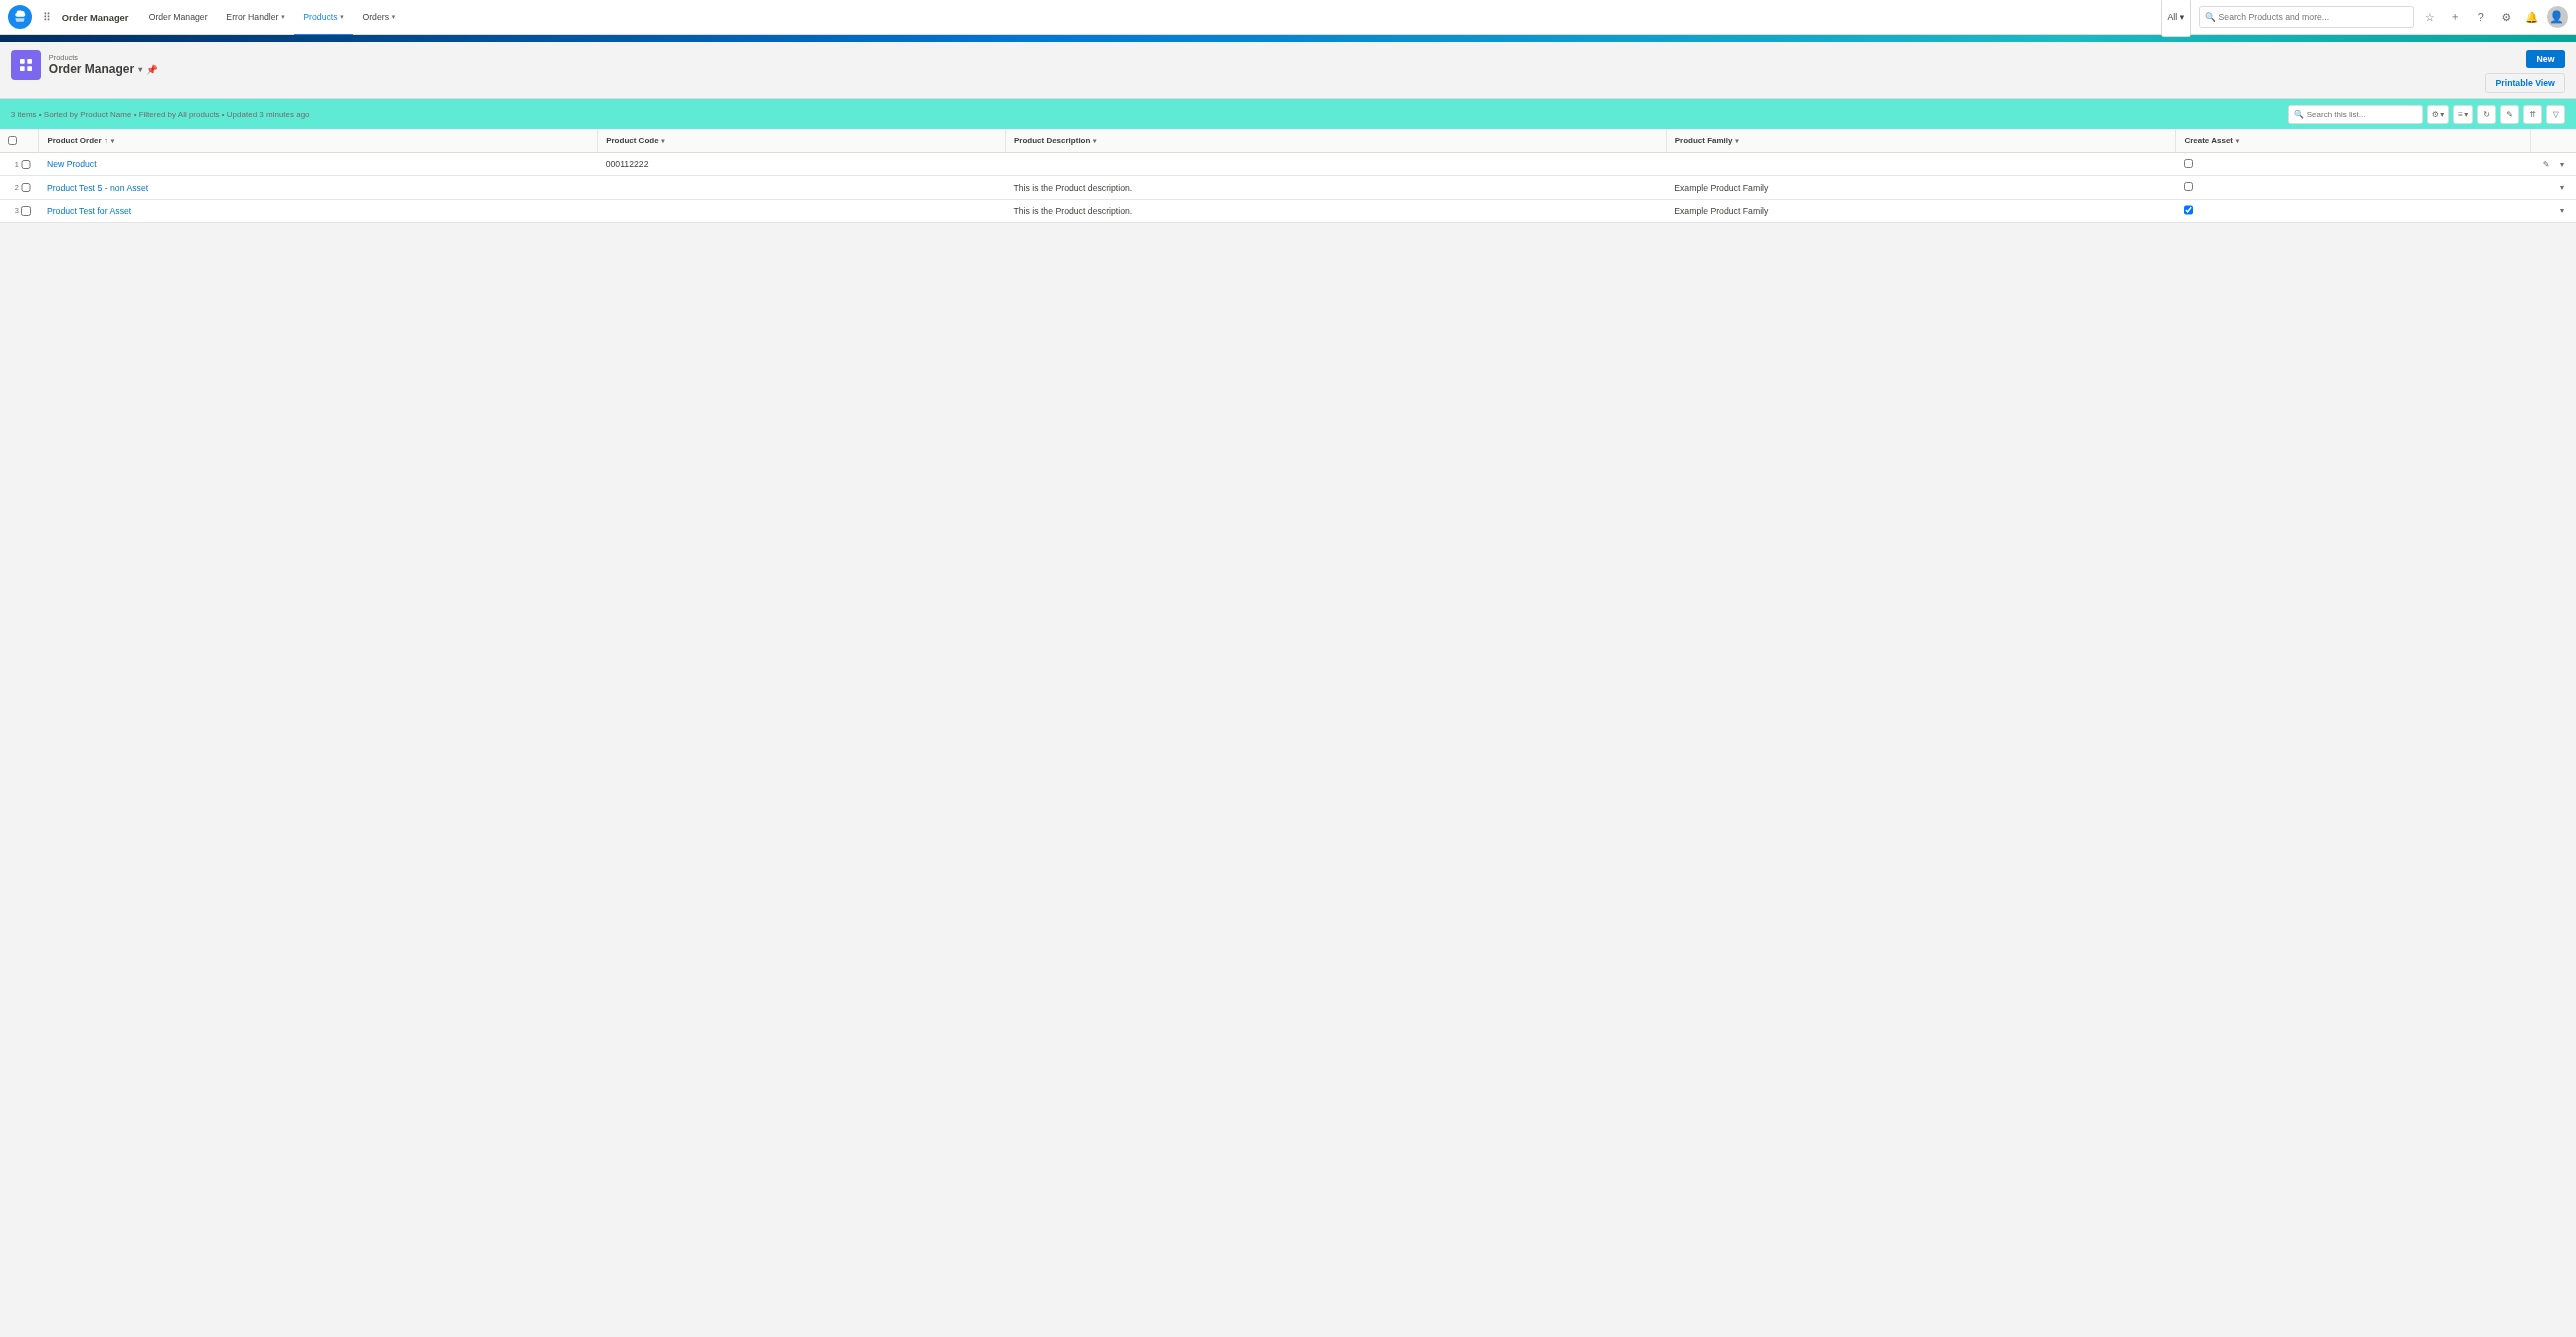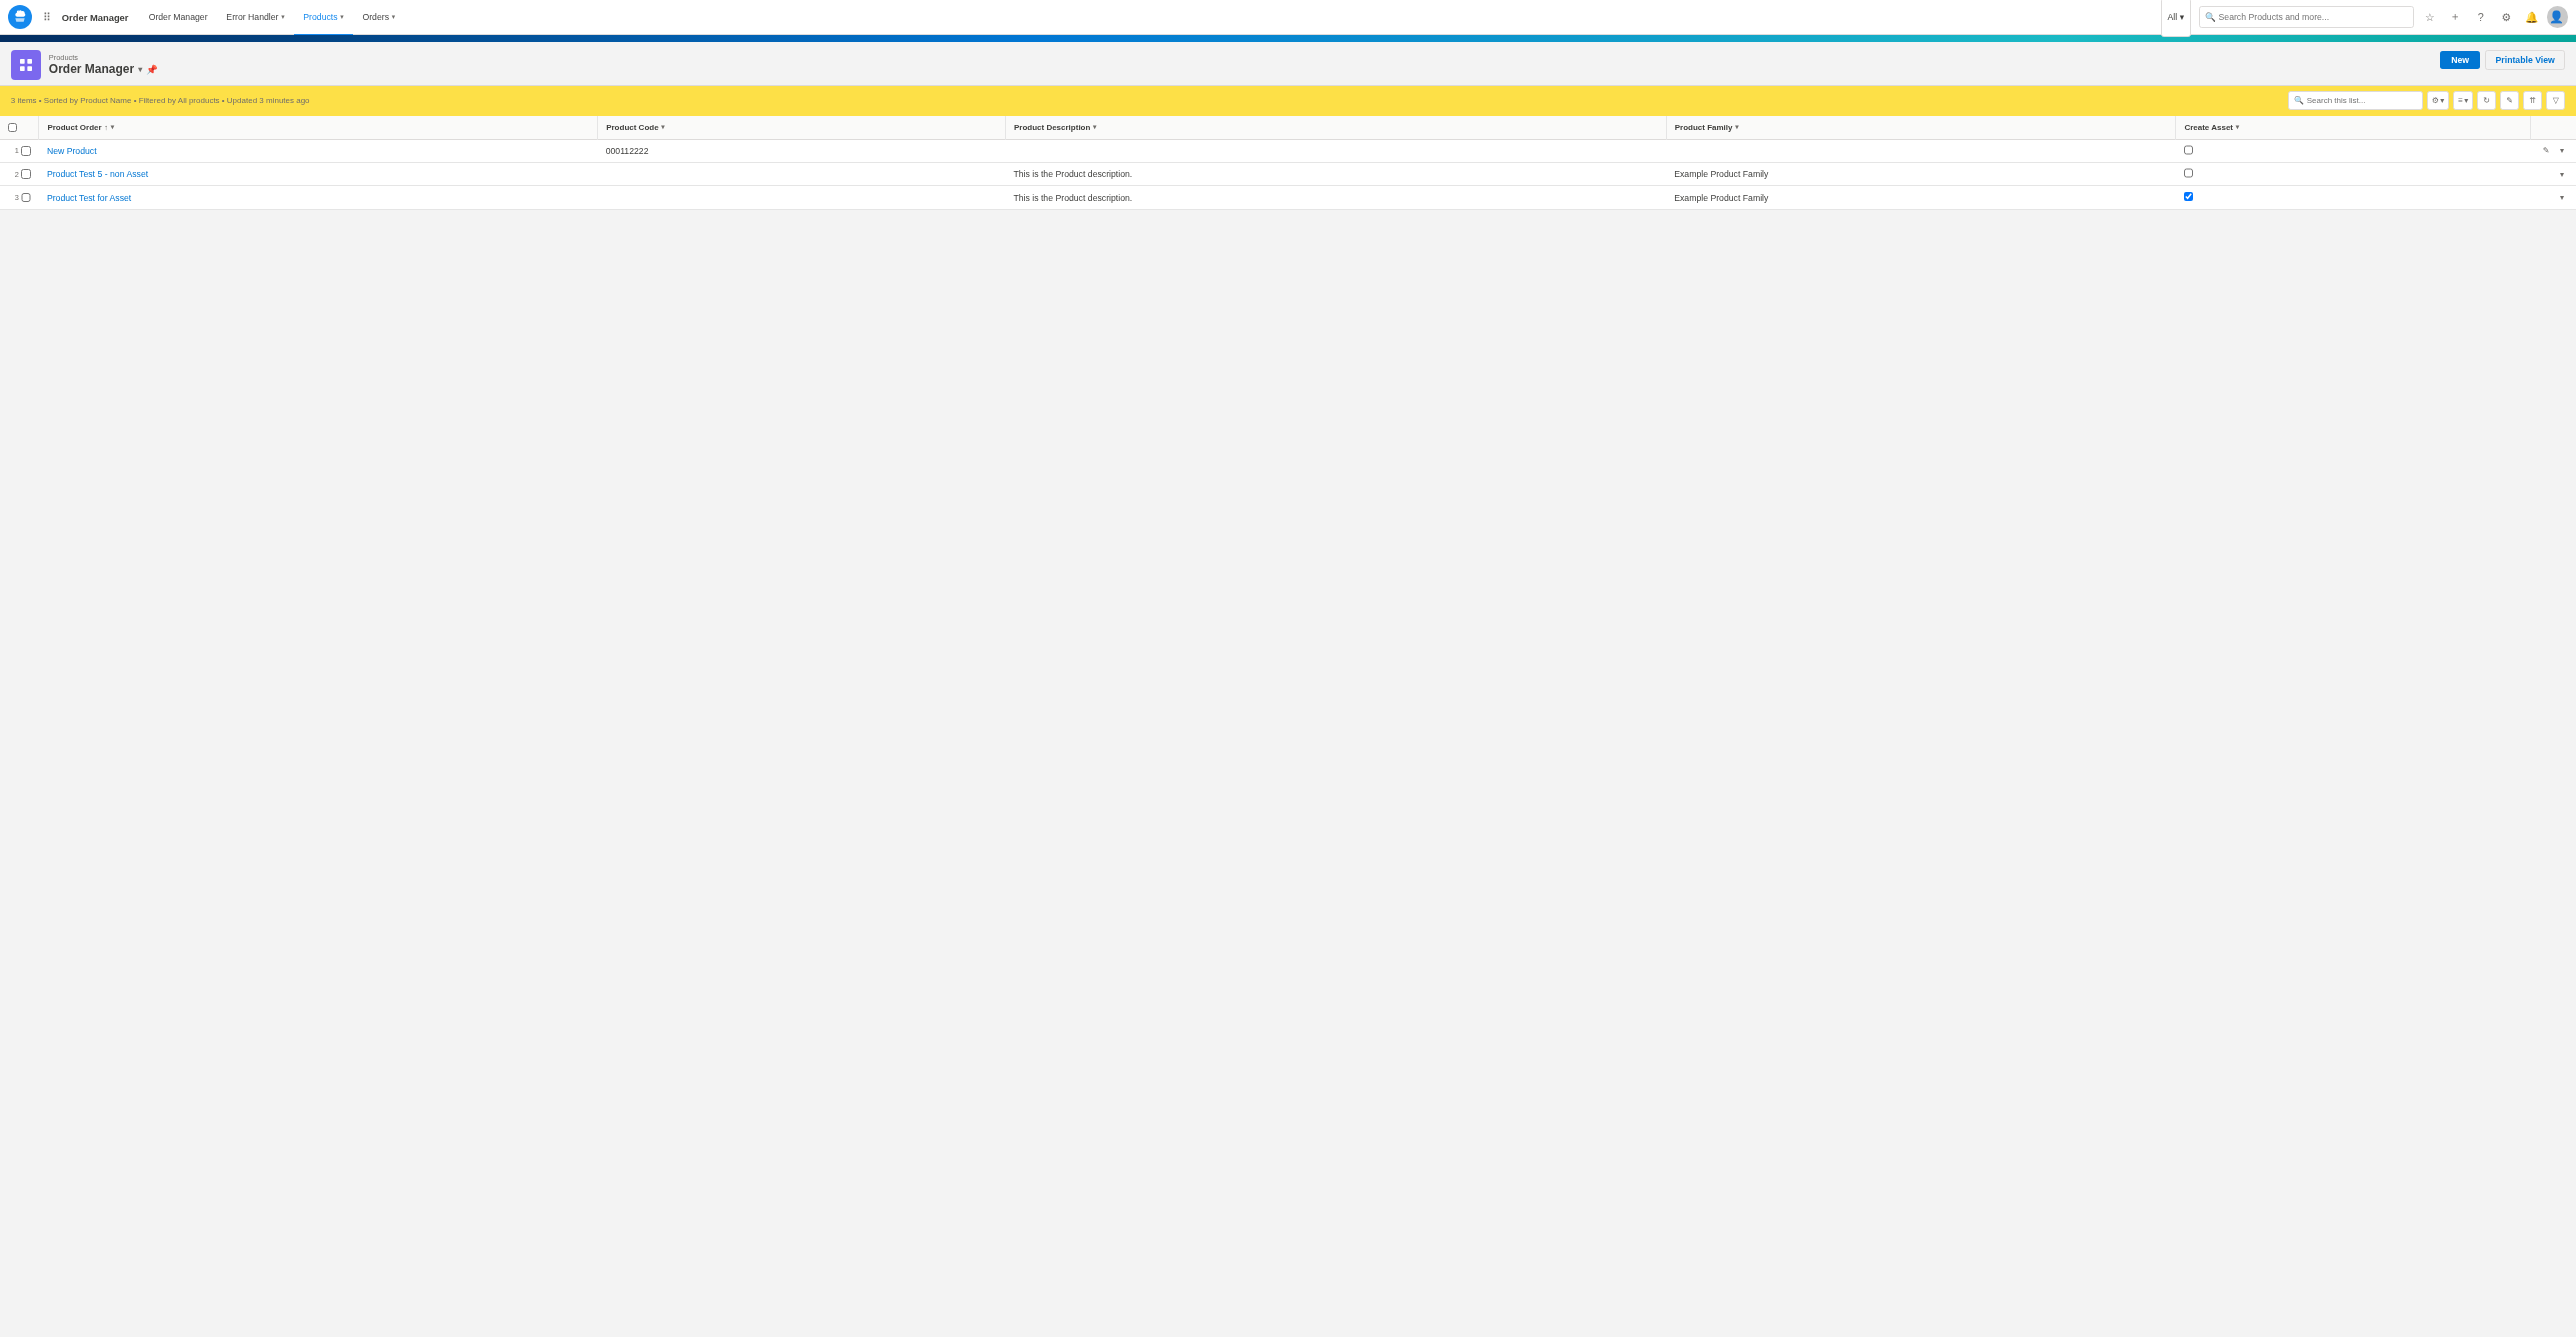--- a/index.html
+++ b/index.html
@@ -89,34 +89,34 @@
     }
     .page-icon svg { width: 16px; height: 16px; fill: white; }
     .page-title-area { display: flex; flex-direction: column; }
     .page-breadcrumb { font-size: 7.4px; color: #706e6b; }
     .page-title {
       display: flex; align-items: center; gap: 4px;
       font-size: 12px; font-weight: 700; color: #3e3e3c;
     }
     .page-title .chevron { font-size: 8px; color: #706e6b; cursor: pointer; }
     .page-title .pin-icon { font-size: 9.4px; color: #706e6b; cursor: pointer; }
-    .page-header-actions { display: flex; gap: 5.4px; align-items: center; }
+    .page-header-actions { display: flex; gap: 5.4px; align-items: flex-end; flex-direction: column; }
     .btn-new {
       background: #0176d3; color: white; border: none; border-radius: 2.7px;
       padding: 4px 10.8px; font-size: 8.7px; font-weight: 700; cursor: pointer;
     }
     .btn-printable {
       background: transparent; color: #0176d3; border: 0.7px solid #dddbda; border-radius: 2.7px;
       padding: 4px 9.4px; font-size: 8.7px; cursor: pointer; font-weight: 700;
     }
 
     
     .list-toolbar {
       display: flex; align-items: center; justify-content: space-between;
-      padding: 5.4px 10.8px; background: #fde047;
+      padding: 5.4px 10.8px; background: #5eead4;
     }
     .list-info { font-size: 8px; color: #706e6b; }
     .list-controls { display: flex; align-items: center; gap: 4px; }
     .list-search {
       display: flex; align-items: center; border: 0.7px solid #dddbda; border-radius: 2.7px;
       background: #fff; padding: 0 5.4px; height: 19px; width: 135px;
     }
     .list-search input {
       border: none; outline: none; font-size: 8px; flex: 1; background: transparent;
     }

